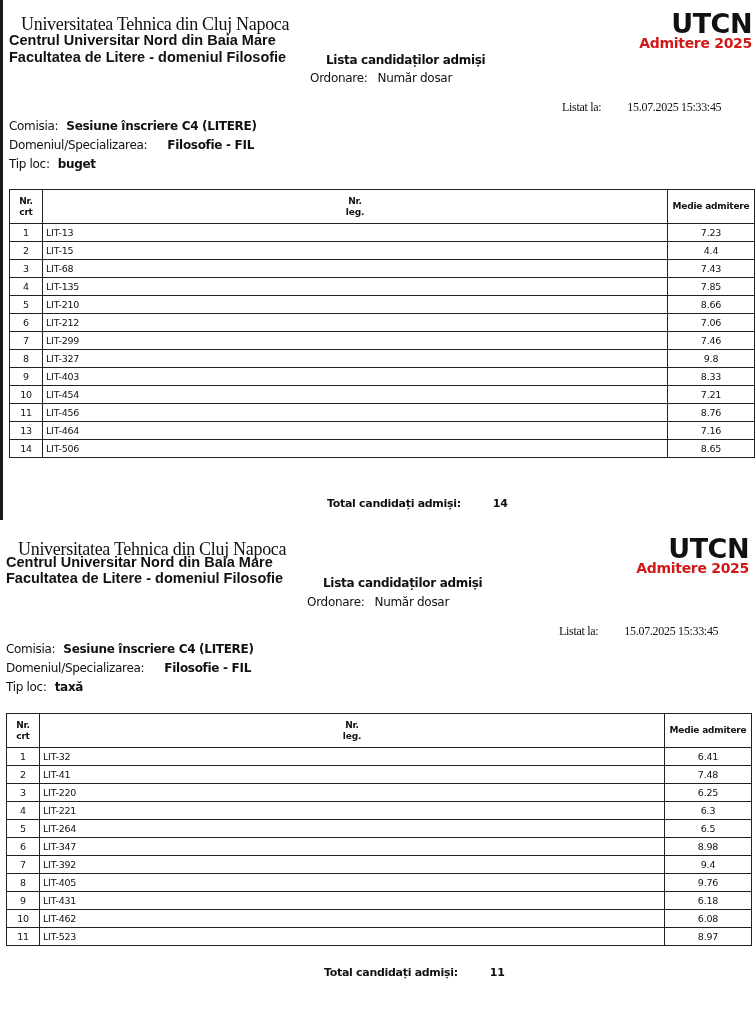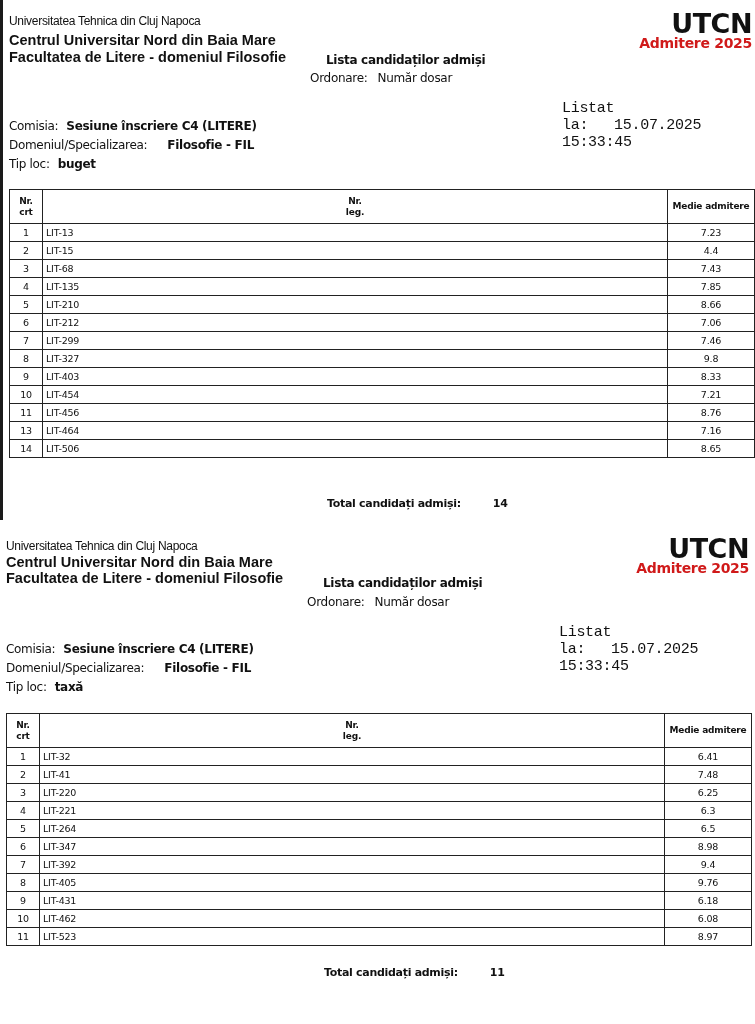--- a/index.html
+++ b/index.html
@@ -1,27 +1,27 @@
 <!DOCTYPE html>
 <html><head>
 <meta charset="utf-8">
 <style>
   html, body { margin:0; padding:0; background:#fff; }
   body { width:755px; height:1024px; position:relative; overflow:hidden; color:#111; font-family:"Liberation Sans", sans-serif; }
   .left-bar { position:absolute; left:0; top:0; width:3px; height:520px; background:#1a1a1a; }
   .page { position:absolute; left:0; width:755px; }
-  .uni { position:absolute; font-family:Liberation Sans, sans-serif; font-size:12px; letter-spacing:-0.3px; color:#111; }
+  .uni { position:absolute; font-family:Liberation Serif, serif; font-size:18px; letter-spacing:-0.3px; color:#111;margin-left:12px; }
   .center-name, .faculty { position:absolute; font-family:"Liberation Sans", sans-serif; font-weight:bold; font-size:14.5px; color:#111; }
   .list-title { position:absolute; font-family:"DejaVu Sans", sans-serif; font-weight:bold; font-size:12px; letter-spacing:-0.3px; }
   .ordonare { position:absolute; font-family:"DejaVu Sans", sans-serif; font-size:12px; letter-spacing:-0.3px; }
   .ordonare .val { margin-left:10px; }
   .logo { position:absolute; text-align:right; }
   .logo .utcn { font-family:"DejaVu Sans", sans-serif; font-weight:bold; font-size:27px; letter-spacing:-0.5px; line-height:27px; color:#111; }
   .logo .adm { font-family:"DejaVu Sans", sans-serif; font-weight:bold; font-size:14px; color:#d01a1a; line-height:13px; letter-spacing:-0.3px;}
-  .listat { position:absolute; font-family:Liberation Mono, monospace; font-size:15px; letter-spacing:-0.3px; }
+  .listat { position:absolute; font-family:Liberation Serif, serif; font-size:12px; letter-spacing:-0.3px; }
   .listat .val { margin-left:26px; }
   .meta { position:absolute; font-family:"DejaVu Sans", sans-serif; font-size:12px; letter-spacing:-0.3px; line-height:19px; }
   .meta b { font-weight:bold; }
   .meta .lbl { margin-right:8px; }
   table.cand { position:absolute; border-collapse:collapse; font-family:"DejaVu Sans", sans-serif; font-size:9.5px; letter-spacing:-0.2px;padding-left:16px; }
   table.cand td, table.cand th { border:1.5px solid #222; padding:0 3px; height:17px; }
   table.cand th { font-weight:bold; height:33px; line-height:11px; font-size:9px; }
   table.cand td.nr { text-align:center; width:26px; }
   table.cand td.leg { text-align:left; }
   table.cand td.med { text-align:center; width:80px; }

